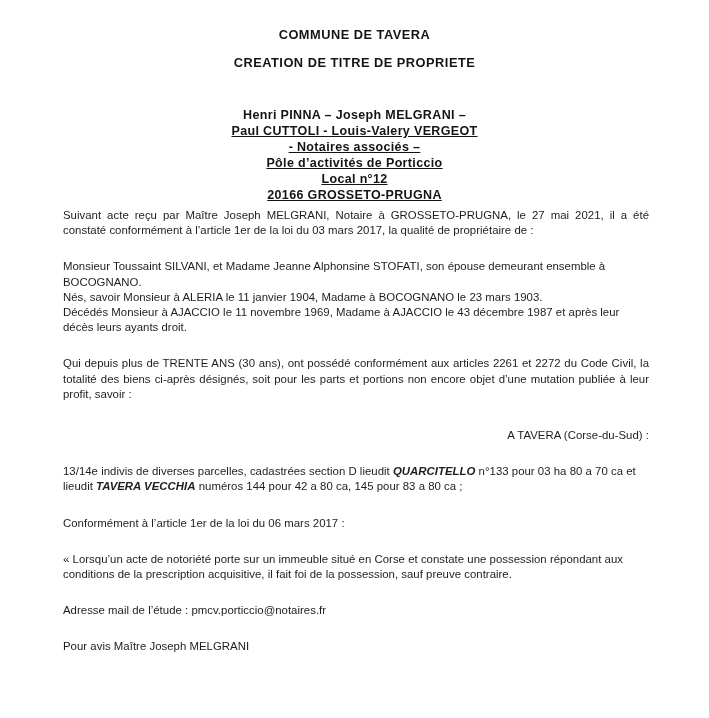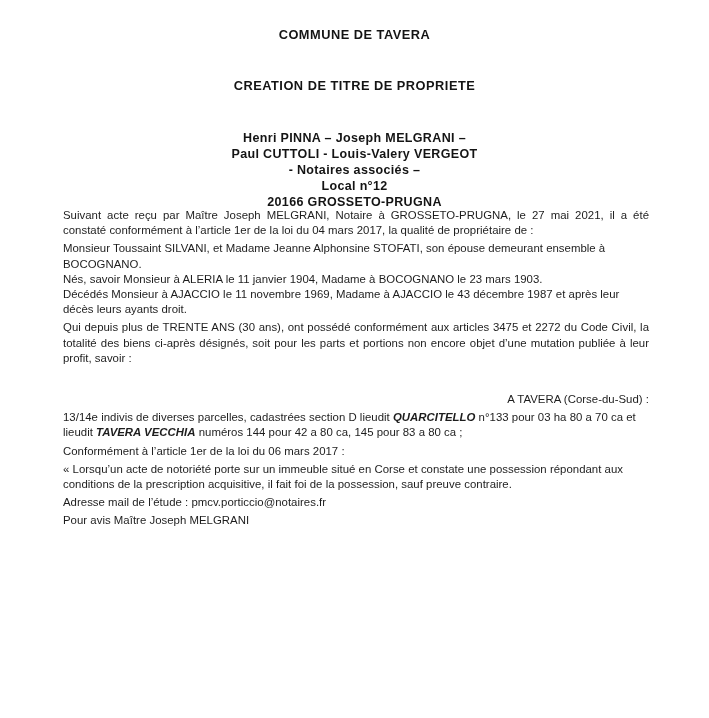--- a/index.html
+++ b/index.html
@@ -40,29 +40,30 @@
     color: #141414;
     line-height: 1.12;
     white-space: nowrap;
   }
   .hdr-title-1 {
     margin-top: 28px;
     font-size: 12.8px;
     letter-spacing: 0.5px;
   }
   .hdr-title-2 {
-    margin-top: 37px;
+    margin-top: 14px;
     font-size: 12.8px;
     letter-spacing: 0.5px;
   }
   .hdr-notaries {
     margin-top: 37px;
   }
   .hdr-line.sub {
     margin-top: 2px;
+    text-decoration: underline;
   }
 
   
   .body {
     position: absolute;
     left: 63px;
     top: 208px;
     width: 586px;
   }
   .para {
@@ -70,21 +71,21 @@
     line-height: 15.2px;
     color: #1d1d1d;
     margin: 0;
     letter-spacing: 0.02px;
     text-align: left;
   }
   .para.justify {
     text-align: justify;
     text-justify: inter-word;
   }
-  .gap-lg { margin-top: 3px; }
+  .gap-lg { margin-top: 21px; }
   .gap-xl { margin-top: 26px; text-align: right; }
 
   .b { font-weight: bold; font-style: italic; }
 
   .blk { display: block; }
 
   
   .page, .para, .hdr-line {
     text-rendering: optimizeLegibility;
   }
@@ -95,35 +96,36 @@
 <div class="page">
 
   <div class="header">
     <div class="hdr-line hdr-title-1">COMMUNE DE TAVERA</div>
 
     <div class="hdr-line hdr-title-2">CREATION DE TITRE DE PROPRIETE</div>
 
     <div class="hdr-line hdr-notaries">Henri PINNA – Joseph MELGRANI –</div>
     <div class="hdr-line sub">Paul CUTTOLI - Louis-Valery VERGEOT</div>
     <div class="hdr-line sub">- Notaires associés –</div>
+    <div class="hdr-line sub">Pôle d’activités de Porticcio</div>
     <div class="hdr-line sub">Local n°12</div>
     <div class="hdr-line sub">20166 GROSSETO-PRUGNA</div>
   </div>
 
   <div class="body">
 
-    <p class="para justify">Suivant acte reçu par Maître Joseph MELGRANI, Notaire à GROSSETO-PRUGNA, le 27 mai 2021, il a été constaté conformément à l’article 1er de la loi du 04 mars 2017, la qualité de propriétaire de :</p>
+    <p class="para justify">Suivant acte reçu par Maître Joseph MELGRANI, Notaire à GROSSETO-PRUGNA, le 27 mai 2021, il a été constaté conformément à l’article 1er de la loi du 03 mars 2017, la qualité de propriétaire de :</p>
 
     <p class="para gap-lg">
       <span class="blk">Monsieur Toussaint SILVANI, et Madame Jeanne Alphonsine STOFATI, son épouse demeurant ensemble à BOCOGNANO.</span>
       <span class="blk">Nés, savoir Monsieur à ALERIA le 11 janvier 1904, Madame à BOCOGNANO le 23 mars 1903.</span>
       <span class="blk">Décédés Monsieur à AJACCIO le 11 novembre 1969, Madame à AJACCIO le 43 décembre 1987 et après leur décès leurs ayants droit.</span>
     </p>
 
-    <p class="para justify gap-lg">Qui depuis plus de TRENTE ANS (30 ans), ont possédé conformément aux articles 3475 et 2272 du Code Civil, la totalité des biens ci-après désignés, soit pour les parts et portions non encore objet d’une mutation publiée à leur profit, savoir :</p>
+    <p class="para justify gap-lg">Qui depuis plus de TRENTE ANS (30 ans), ont possédé conformément aux articles 2261 et 2272 du Code Civil, la totalité des biens ci-après désignés, soit pour les parts et portions non encore objet d’une mutation publiée à leur profit, savoir :</p>
 
     <p class="para gap-xl">A TAVERA (Corse-du-Sud) :</p>
 
     <p class="para gap-lg"><span>13/14e indivis de diverses parcelles, cadastrées section D lieudit </span><span class="b">QUARCITELLO</span><span> n°133 pour 03 ha 80 a 70 ca et lieudit </span><span class="b">TAVERA VECCHIA</span><span> numéros 144 pour 42 a 80 ca, 145 pour 83 a 80 ca ;</span></p>
 
     <p class="para gap-lg">Conformément à l’article 1er de la loi du 06 mars 2017 :</p>
 
     <p class="para gap-lg">« Lorsqu’un acte de notoriété porte sur un immeuble situé en Corse et constate une possession répondant aux conditions de la prescription acquisitive, il fait foi de la possession, sauf preuve contraire.</p>
 
 

